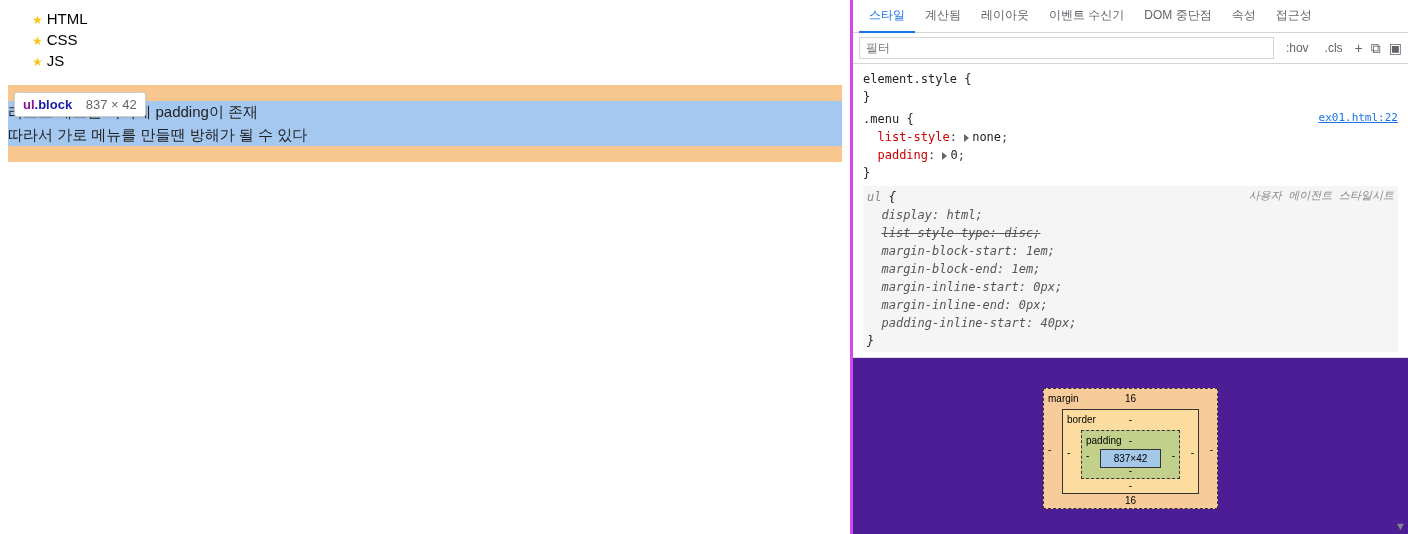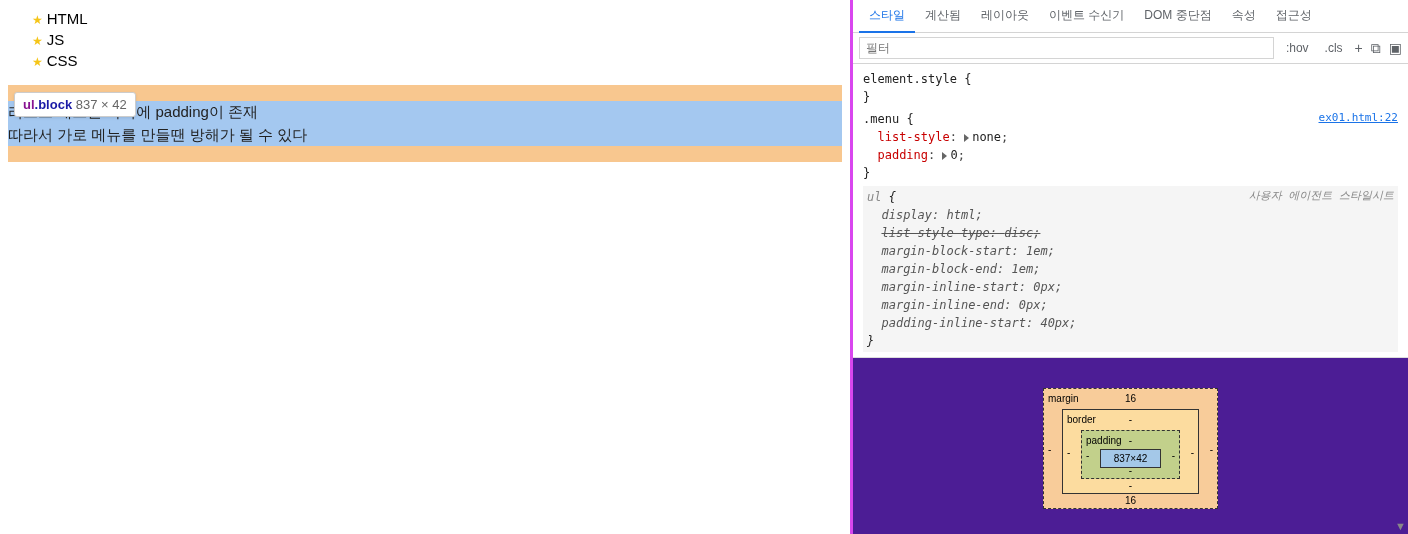--- a/index.html
+++ b/index.html
@@ -53,20 +53,21 @@
     .tooltip-tag {
       color: #881391;
       font-weight: bold;
     }
     .tooltip-class {
       color: #1a1aa6;
       font-weight: bold;
     }
     .tooltip-dims {
       color: #666;
+      margin-left: 10px;
     }
     .highlight-box {
       margin-top: 14px;
       background: #f8c78f;
       padding: 16px 0;
     }
     .highlight-inner {
       background: #a4c8f0;
       padding: 0;
       color: #222;
@@ -260,24 +261,24 @@
   </style>
 </head>
 <body>
 
 <div class="left-pane">
   <div class="star-list">
     <div class="star-item">
       <span class="star-icon">★</span><span>HTML</span>
     </div>
     <div class="star-item">
+      <span class="star-icon">★</span><span>CSS</span>
+    </div>
+    <div class="star-item">
       <span class="star-icon">★</span><span>JS</span>
-    </div>
-    <div class="star-item">
-      <span class="star-icon">★</span><span>CSS</span>
     </div>
   </div>
 
   <div class="tooltip">
     <span class="tooltip-tag">ul</span><span class="tooltip-class">.block</span>
     <span class="tooltip-dims">837 × 42</span>
   </div>
 
   <div class="highlight-box">
     <div class="highlight-inner">

